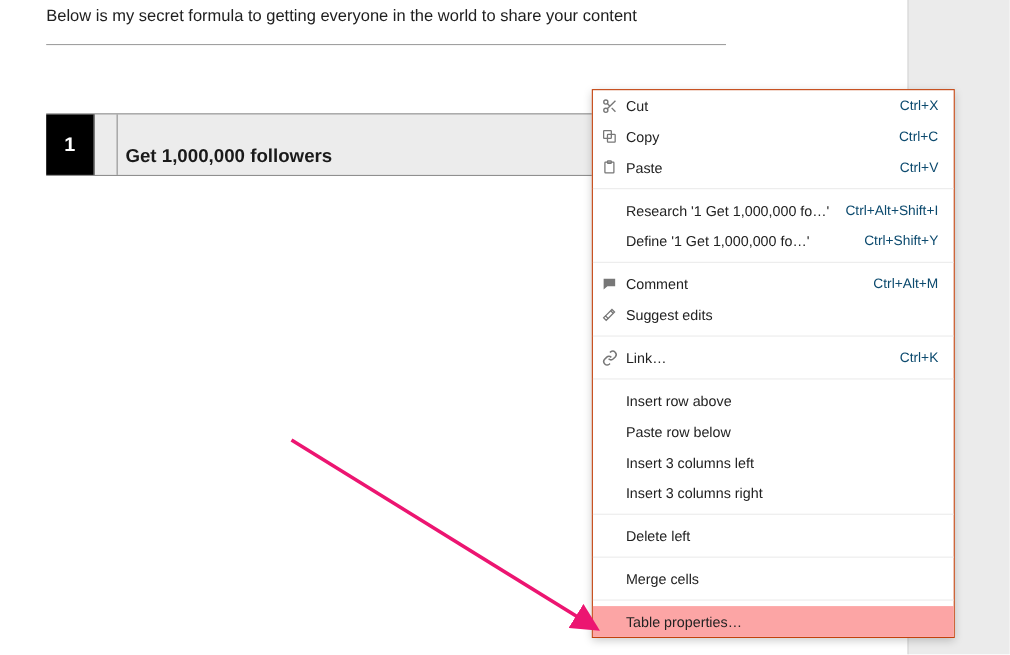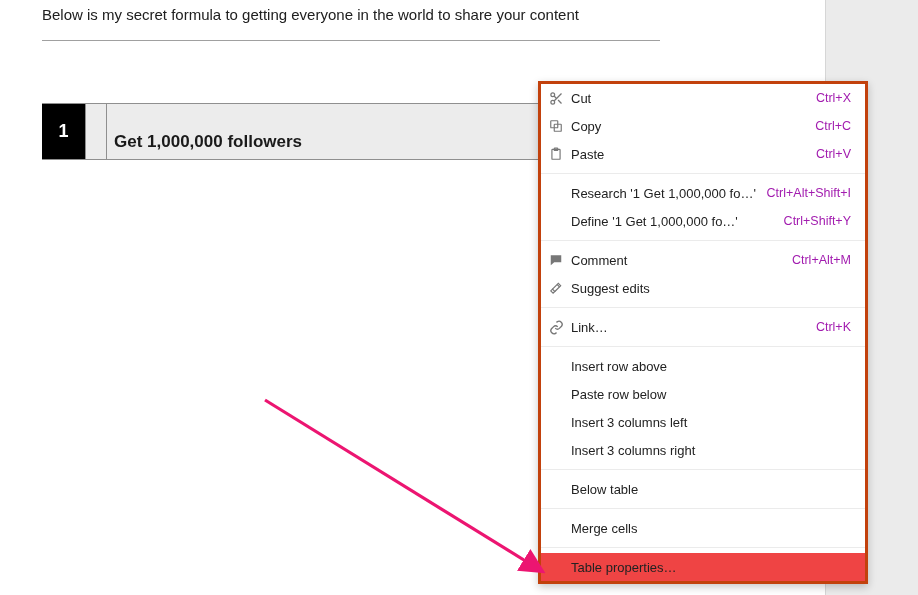--- a/index.html
+++ b/index.html
@@ -72,53 +72,53 @@
     font-size: 17px;
     color: #1a1a1a;
     margin-top: 21px;
   }
   
   .context-menu {
     position: absolute;
     left: 538px; top: 81px;
     width: 330px;
     background: #fff;
-    border: 3px solid #c2410c;
+    border: 1px solid #c2410c;
     box-shadow: 0 3px 8px rgba(0,0,0,0.22);
     font-size: 13px;
     color: #222;
   }
   .menu-item {
     display: flex;
     align-items: center;
     height: 28px;
     padding: 0 14px 0 8px;
     cursor: default;
   }
   .menu-item.hover {
-    background: #ef4444;
+    background: #fca5a5;
   }
   .menu-icon {
     width: 22px;
     display: flex;
     align-items: center;
     justify-content: flex-start;
     color: #777;
     flex-shrink: 0;
   }
   .menu-icon svg { display: block; }
   .menu-label {
     flex: 1;
     color: #222;
     white-space: nowrap;
     overflow: hidden;
     text-overflow: ellipsis;
   }
   .menu-shortcut {
-    color: #a21caf;
+    color: #0c4a6e;
     font-size: 12.5px;
     margin-left: 10px;
     white-space: nowrap;
   }
   .menu-separator {
     height: 0;
     border-top: 1px solid #ebebeb;
     margin: 5px 0;
   }
   
@@ -246,21 +246,21 @@
     </div>
     <div class="menu-item">
       <span class="menu-icon"></span>
       <span class="menu-label">Insert 3 columns right</span>
     </div>
 
     <div class="menu-separator"></div>
 
     <div class="menu-item">
       <span class="menu-icon"></span>
-      <span class="menu-label">Below table</span>
+      <span class="menu-label">Delete left</span>
     </div>
 
     <div class="menu-separator"></div>
 
     <div class="menu-item">
       <span class="menu-icon"></span>
       <span class="menu-label">Merge cells</span>
     </div>
 
     <div class="menu-separator"></div>

